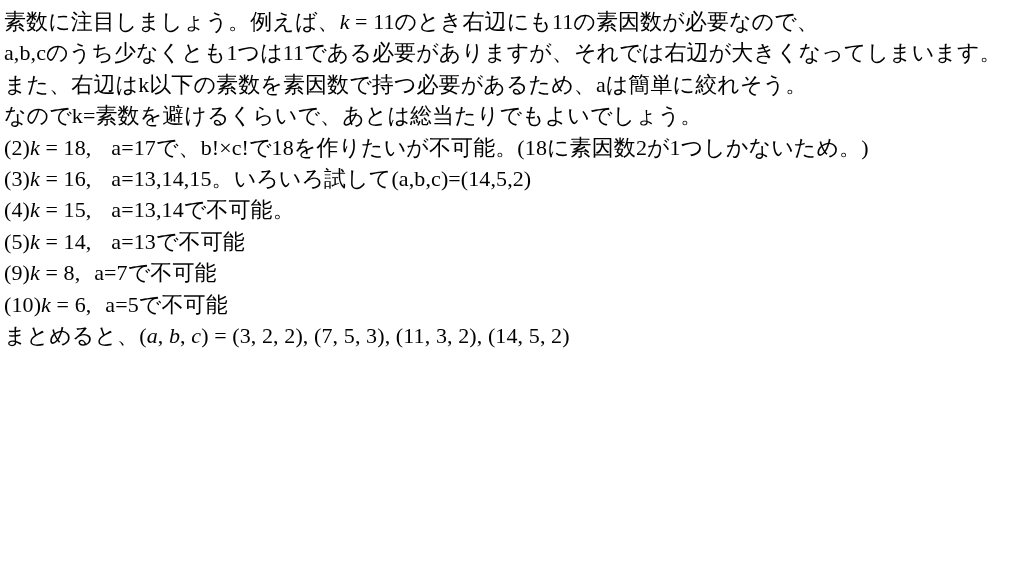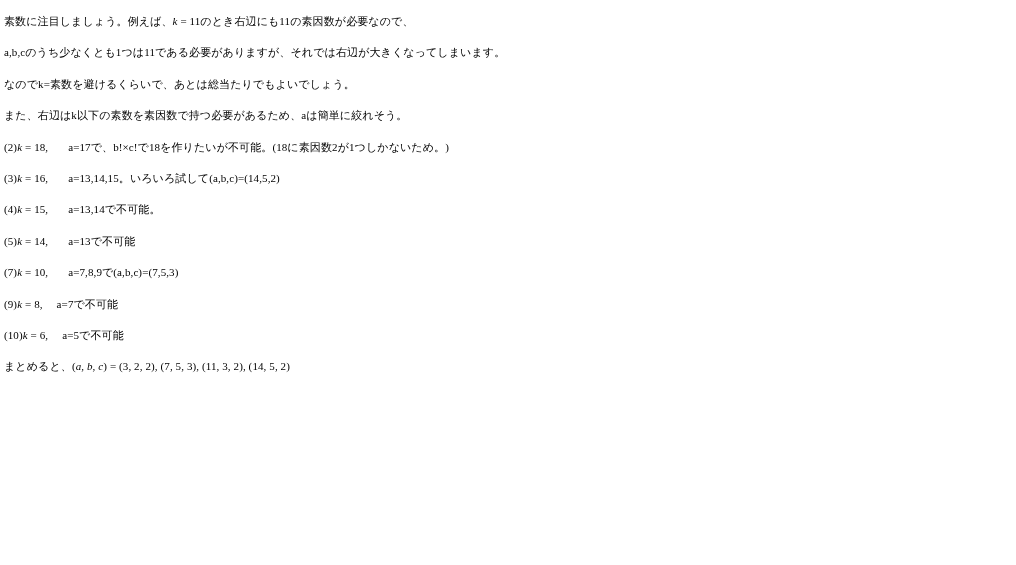--- a/index.html
+++ b/index.html
@@ -12,21 +12,21 @@
     height: 565px;
     font-family: "Liberation Serif", "DejaVu Serif", serif;
     color: #000000;
     overflow: hidden;
   }
   #doc {
     padding: 6px 0 0 4px;
     box-sizing: border-box;
   }
   .line {
-    font-size: 11px;
+    font-size: 22px;
     line-height: 31.4px;
     white-space: nowrap;
     letter-spacing: 0.1px;
   }
   .mi {
     font-style: italic;
     font-family: "Liberation Serif", "DejaVu Serif", serif;
   }
   .mn, .mo {
     font-style: normal;
@@ -42,23 +42,22 @@
     display: inline-block;
     width: 14px;
   }
 </style>
 </head>
 <body>
 
 <div id="doc">
     <div class="line"><span>素数に注目しましょう。例えば、</span><span class="math mi">k</span><span class="math mo"> = </span><span class="math mn">11</span><span>のとき右辺にも11の素因数が必要なので、</span></div>
     <div class="line"><span>a,b,cのうち少なくとも1つは11である必要がありますが、それでは右辺が大きくなってしまいます。</span></div>
+    <div class="line"><span>また、右辺はk以下の素数を素因数で持つ必要があるため、aは簡単に絞れそう。</span></div>
     <div class="line"><span>なのでk=素数を避けるくらいで、あとは総当たりでもよいでしょう。</span></div>
-    <div class="line"><span>また、右辺はk以下の素数を素因数で持つ必要があるため、aは簡単に絞れそう。</span></div>
     <div class="line"><span>(2)</span><span class="math mi">k</span><span class="math mo"> = </span><span class="math mn">18,</span><span class="gap"></span><span>a=17で、b!×c!で18を作りたいが不可能。(18に素因数2が1つしかないため。)</span></div>
     <div class="line"><span>(3)</span><span class="math mi">k</span><span class="math mo"> = </span><span class="math mn">16,</span><span class="gap"></span><span>a=13,14,15。いろいろ試して(a,b,c)=(14,5,2)</span></div>
     <div class="line"><span>(4)</span><span class="math mi">k</span><span class="math mo"> = </span><span class="math mn">15,</span><span class="gap"></span><span>a=13,14で不可能。</span></div>
     <div class="line"><span>(5)</span><span class="math mi">k</span><span class="math mo"> = </span><span class="math mn">14,</span><span class="gap"></span><span>a=13で不可能</span></div>
-    <div class="line"><span>(7)</span><span class="math mi">k</span><span class="math mo"> = </span><span class="math mn">10,</span><span class="gap"></span><span>a=7,8,9で(a,b,c)=(7,5,3)</span></div>
     <div class="line"><span>(9)</span><span class="math mi">k</span><span class="math mo"> = </span><span class="math mn">8,</span><span class="smallgap"></span><span>a=7で不可能</span></div>
     <div class="line"><span>(10)</span><span class="math mi">k</span><span class="math mo"> = </span><span class="math mn">6,</span><span class="smallgap"></span><span>a=5で不可能</span></div>
     <div class="line"><span>まとめると、</span><span class="math mo">(</span><span class="math mi">a</span><span class="math mo">, </span><span class="math mi">b</span><span class="math mo">, </span><span class="math mi">c</span><span class="math mo">) = (</span><span class="math mn">3</span><span class="math mo">, </span><span class="math mn">2</span><span class="math mo">, </span><span class="math mn">2</span><span class="math mo">), (</span><span class="math mn">7</span><span class="math mo">, </span><span class="math mn">5</span><span class="math mo">, </span><span class="math mn">3</span><span class="math mo">), (</span><span class="math mn">11</span><span class="math mo">, </span><span class="math mn">3</span><span class="math mo">, </span><span class="math mn">2</span><span class="math mo">), (</span><span class="math mn">14</span><span class="math mo">, </span><span class="math mn">5</span><span class="math mo">, </span><span class="math mn">2</span><span class="math mo">)</span></div>
   </div>
 
 </body></html>

